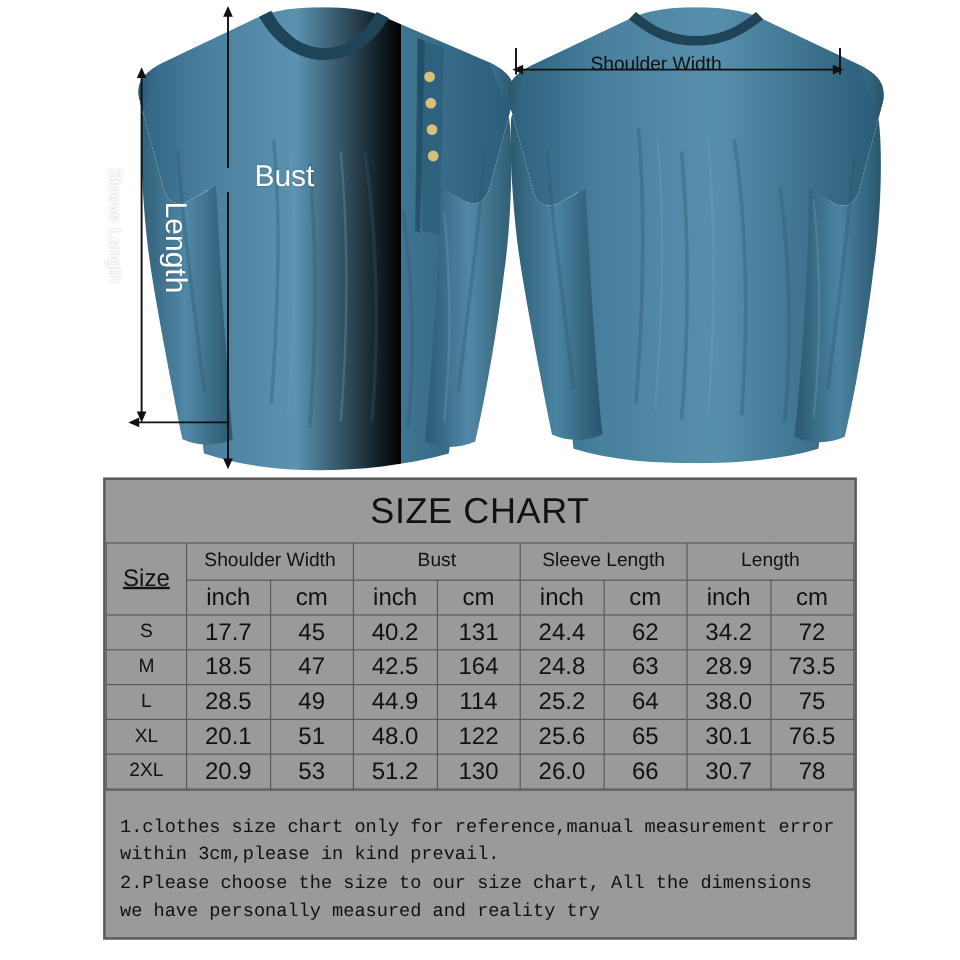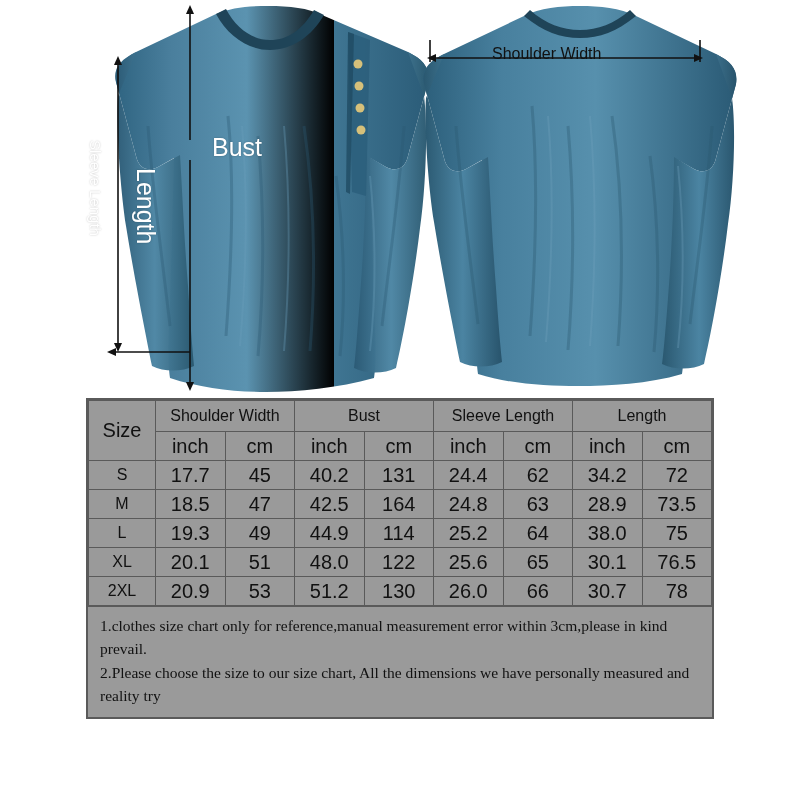--- a/index.html
+++ b/index.html
@@ -118,31 +118,32 @@
     height: 28px;
     padding: 0;
   }
   table.size-table th.group {
     font-size: 16px;
     height: 30px;
   }
   table.size-table th.sizecol {
     font-size: 20px;
     width: 66px;
+    text-decoration: underline;
   }
   table.size-table td.sizecell {
     font-size: 16px;
   }
   .notes {
-    padding: 7px 10px 10px 12px;
+    padding: 19px 10px 10px 12px;
     color: #111111;
     font-size: 15.5px;
     line-height: 1.5;
     border-top: 1px solid #5a5a5a;
-    font-family: Liberation Serif, serif;
+    font-family: Liberation Mono, monospace;
   }
   .notes p {
     margin: 0;
   }
 </style>
 </head>
 <body>
 
 <div class="page">
 
@@ -283,20 +284,21 @@
       <polygon points="703,58 694,54 694,62" fill="#111111"></polygon>
     </svg>
 
     <div class="measure-label lbl-bust">Bust</div>
     <div class="measure-label lbl-length">Length</div>
     <div class="measure-label lbl-sleeve">Sleeve Length</div>
     <div class="measure-label lbl-shoulder">Shoulder Width</div>
   </div>
 
   <div class="chart-wrap">
+    <div class="chart-title">SIZE CHART</div>
 
     <table class="size-table">
       <thead>
         <tr>
           <th class="sizecol" rowspan="2">Size</th>
           <th class="group" colspan="2">Shoulder Width</th>
           <th class="group" colspan="2">Bust</th>
           <th class="group" colspan="2">Sleeve Length</th>
           <th class="group" colspan="2">Length</th>
         </tr>
@@ -329,21 +331,21 @@
           <td>47</td>
           <td>42.5</td>
           <td>164</td>
           <td>24.8</td>
           <td>63</td>
           <td>28.9</td>
           <td>73.5</td>
         </tr>
         <tr>
           <td class="sizecell">L</td>
-          <td>19.3</td>
+          <td>28.5</td>
           <td>49</td>
           <td>44.9</td>
           <td>114</td>
           <td>25.2</td>
           <td>64</td>
           <td>38.0</td>
           <td>75</td>
         </tr>
         <tr>
           <td class="sizecell">XL</td>

